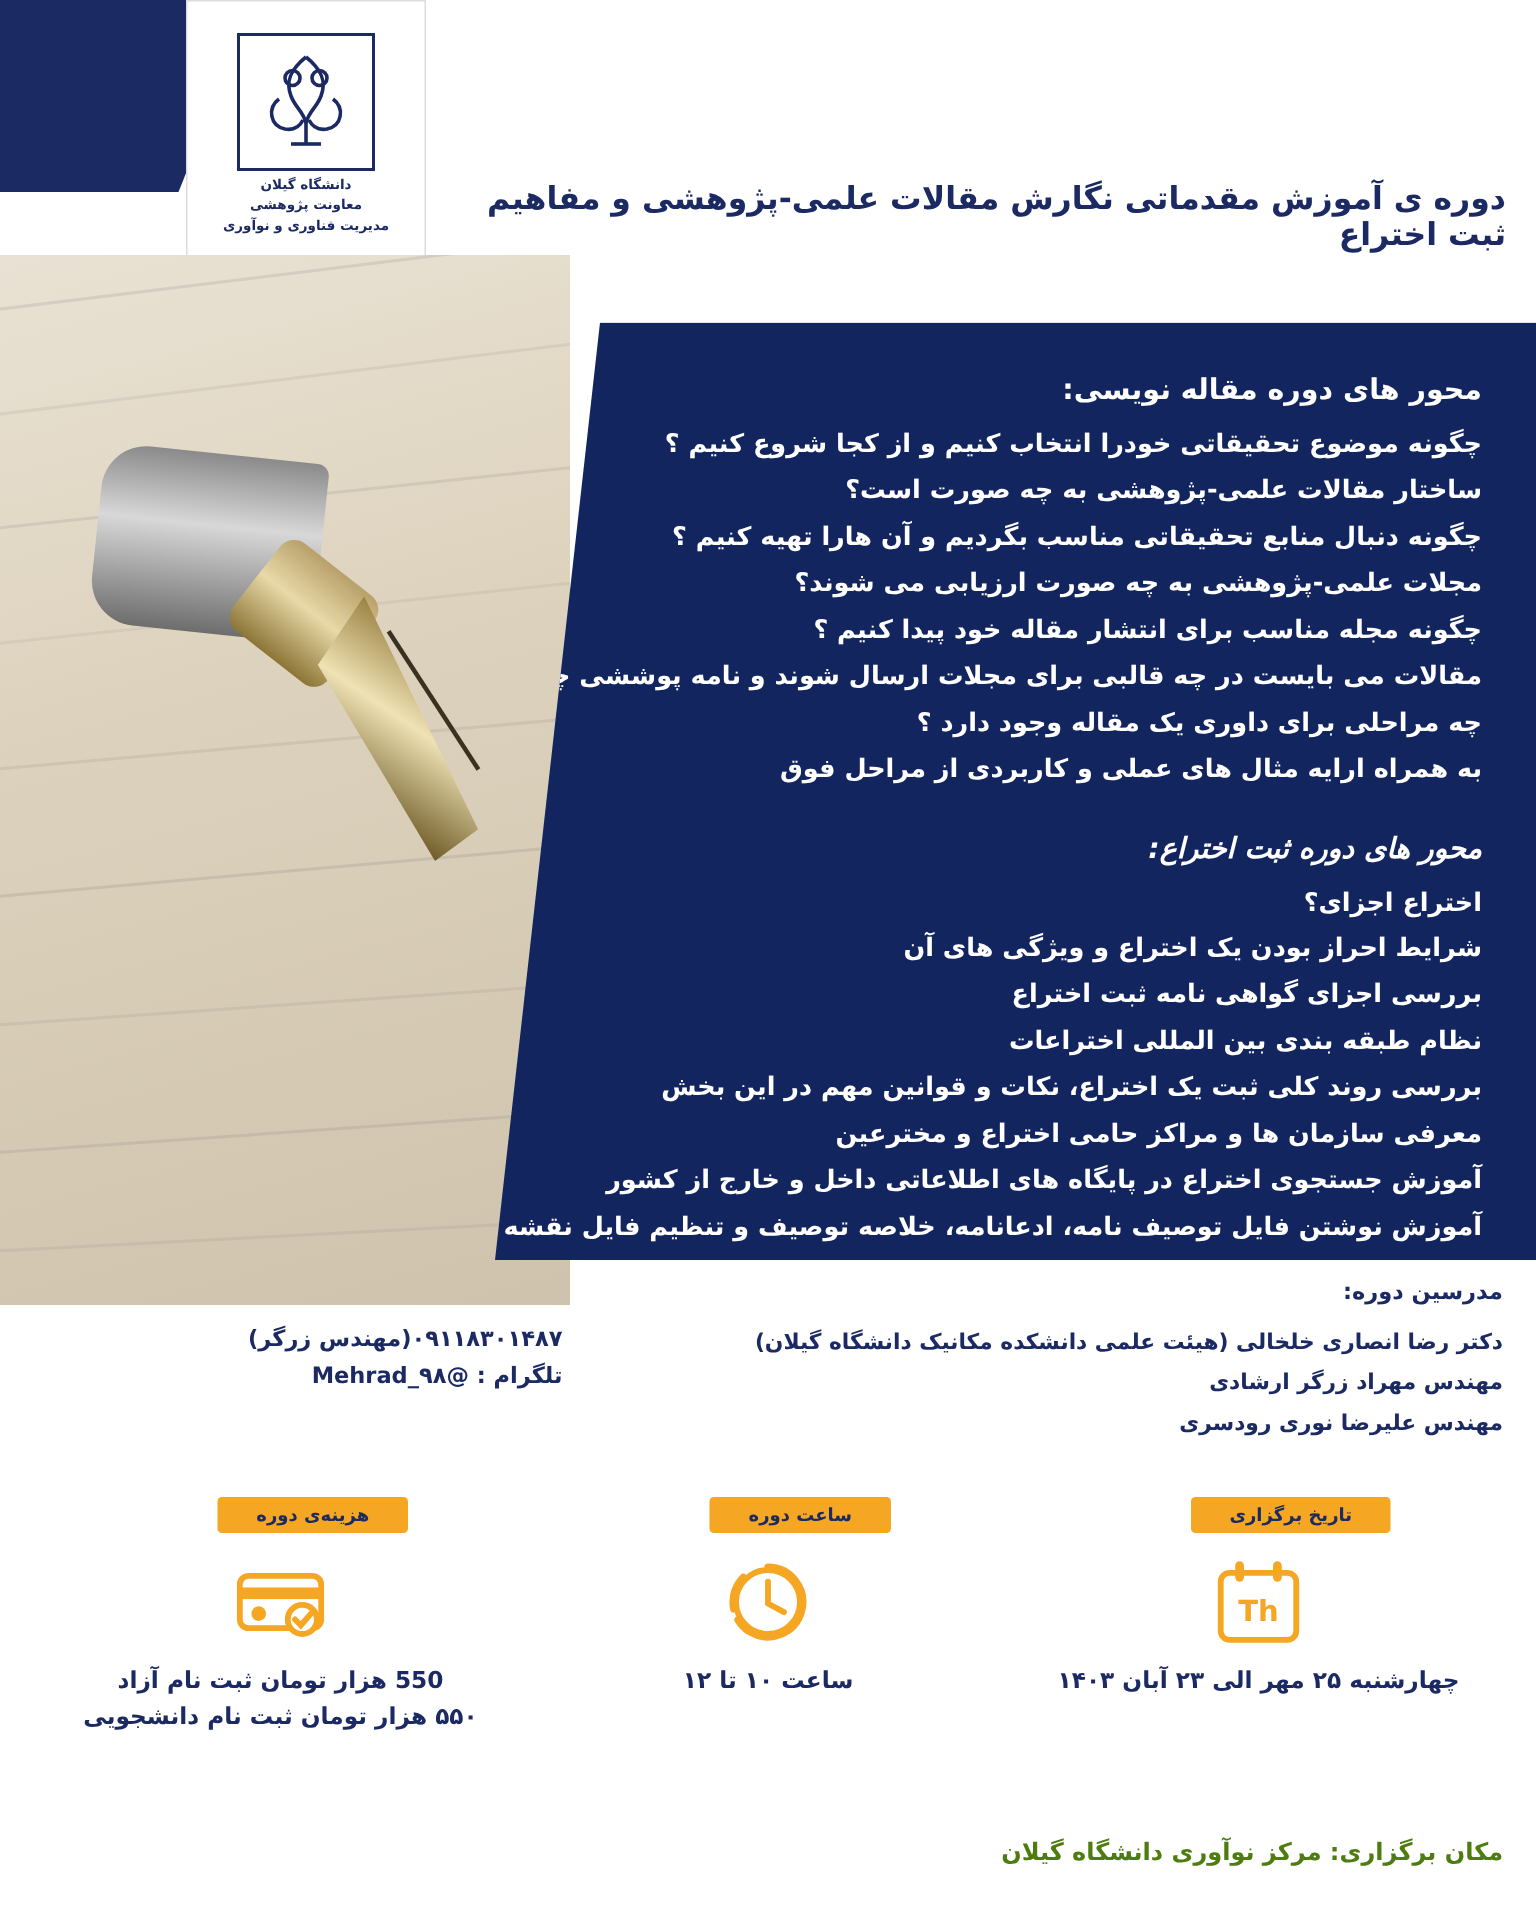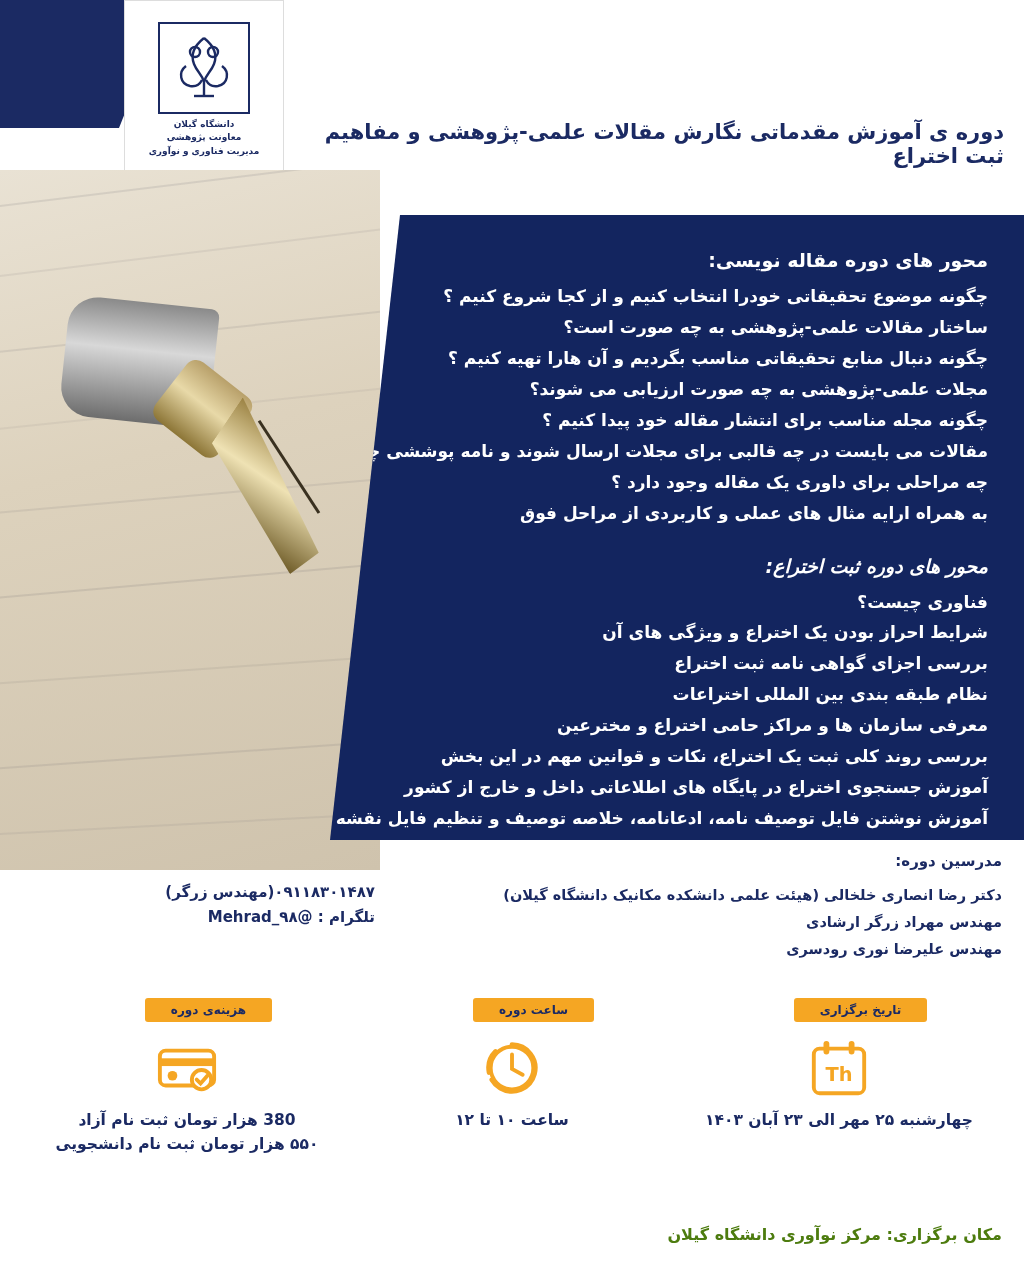--- a/index.html
+++ b/index.html
@@ -185,26 +185,26 @@
     <div>چگونه دنبال منابع تحقیقاتی مناسب بگردیم و آن هارا تهیه کنیم ؟</div>
     <div>مجلات علمی-پژوهشی به چه صورت ارزیابی می شوند؟</div>
     <div>چگونه مجله مناسب برای انتشار مقاله خود پیدا کنیم ؟</div>
     <div>مقالات می بایست در چه قالبی برای مجلات ارسال شوند و نامه پوششی چیست؟</div>
     <div>چه مراحلی برای داوری یک مقاله وجود دارد ؟</div>
     <div>به همراه ارایه مثال های عملی و کاربردی از مراحل فوق</div>
   </div>
 
   <div class="sec-title second">محور های دوره ثبت اختراع:</div>
   <div class="bullet-list">
-    <div>فناوری چیست؟</div>
+    <div>اختراع اجزای؟</div>
     <div>شرایط احراز بودن یک اختراع و ویژگی های آن</div>
     <div>بررسی اجزای گواهی نامه ثبت اختراع</div>
     <div>نظام طبقه بندی بین المللی اختراعات</div>
+    <div>بررسی روند کلی ثبت یک اختراع، نکات و قوانین مهم در این بخش</div>
     <div>معرفی سازمان ها و مراکز حامی اختراع و مخترعین</div>
-    <div>بررسی روند کلی ثبت یک اختراع، نکات و قوانین مهم در این بخش</div>
     <div>آموزش جستجوی اختراع در پایگاه های اطلاعاتی داخل و خارج از کشور</div>
     <div>آموزش نوشتن فایل توصیف نامه، ادعانامه، خلاصه توصیف و تنظیم فایل نقشه اختراع</div>
   </div>
 </div>
 
 <div class="instructors">
   <div class="lbl">مدرسین دوره:</div>
   <div class="row">دکتر رضا انصاری خلخالی (هیئت علمی دانشکده مکانیک دانشگاه گیلان)</div>
   <div class="row">مهندس مهراد زرگر ارشادی</div>
   <div class="row">مهندس علیرضا نوری رودسری</div>
@@ -246,18 +246,18 @@
     <span class="chip">هزینه‌ی دوره</span>
     <div class="ico">
       <svg viewBox="0 0 64 64" aria-hidden="true">
         <rect x="4" y="14" width="56" height="36" rx="6" fill="none" stroke="#f5a623" stroke-width="4"></rect>
         <rect x="4" y="22" width="56" height="8" fill="#f5a623"></rect>
         <circle cx="17" cy="40" r="5" fill="#f5a623"></circle>
         <circle cx="47" cy="44" r="10" fill="#fff" stroke="#f5a623" stroke-width="4"></circle>
         <path d="M42 44 l4 4 7 -8" fill="none" stroke="#f5a623" stroke-width="4" stroke-linecap="round"></path>
       </svg>
     </div>
-    <div class="val">380 هزار تومان ثبت نام آزاد</div>
+    <div class="val">550 هزار تومان ثبت نام آزاد</div>
     <div class="val">۵۵۰ هزار تومان ثبت نام دانشجویی</div>
   </div>
 </div>
 
 <div class="venue">مکان برگزاری: مرکز نوآوری دانشگاه گیلان</div>
 
 </body></html>

